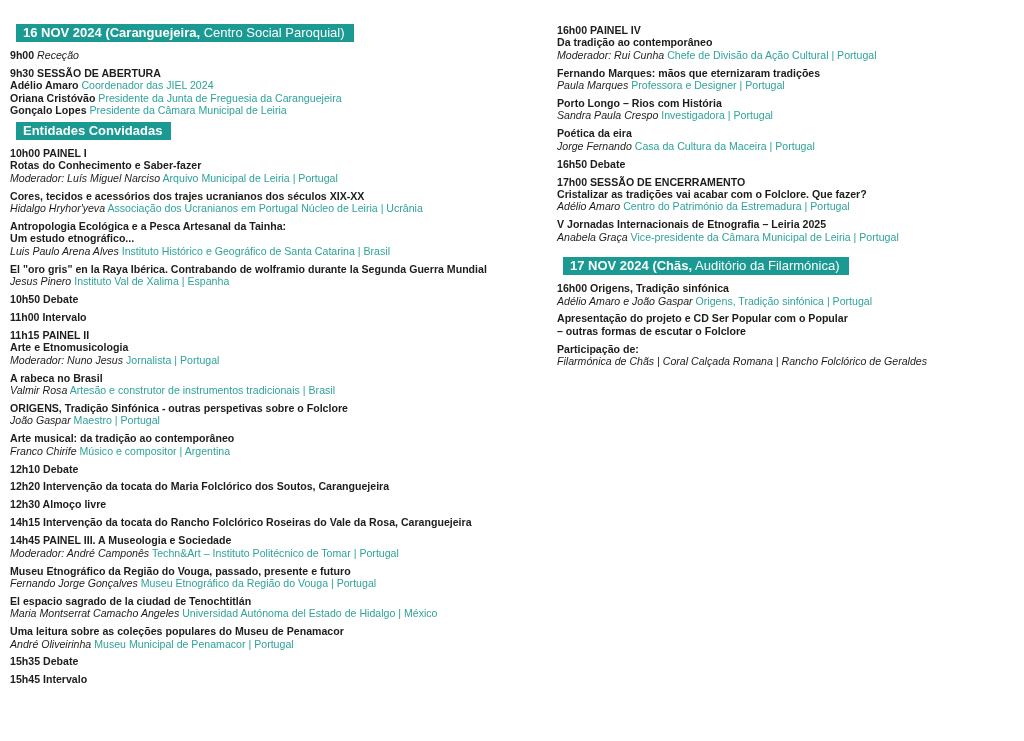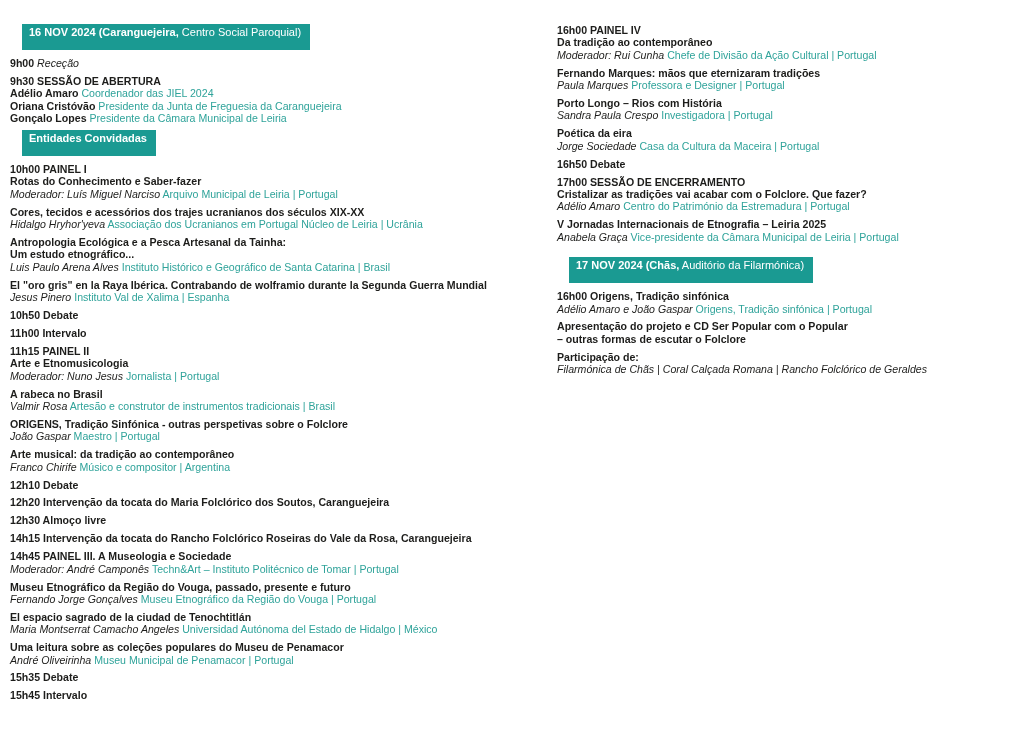--- a/index.html
+++ b/index.html
@@ -11,21 +11,21 @@
   html,body{margin:0;padding:0;background:#fff;}
   .page{
     position:relative;width:1024px;height:741px;background:#fff;
     font-family:"Liberation Sans",sans-serif;color:var(--ink);overflow:hidden;
   }
   .col{position:absolute;top:24px;}
   .col-left{left:10px;width:508px;}
   .col-right{left:557px;width:458px;}
   .badge{
     display:block;width:fit-content;background:var(--accent);color:var(--badge-text);
-    font-size:11px;line-height:11px;padding:3px 9px 12px 7px;margin:0 12px 7px;
+    font-size:13px;line-height:11px;padding:3px 9px 4px 7px;margin:0 6px 7px;
   }
   .badge-bold{font-weight:bold;}
   .badge-reg{font-weight:normal;}
   [data-name="section-badge-entidades"]{margin-top:5px;text-align:center;}
   [data-name="date-badge-17-nov"]{margin-top:14px;}
   .block{font-size:10.6px;line-height:12.4px;margin:0 0 5.5px;}
   .line{min-height:12.4px;}
   .seg-b{font-weight:bold;color:var(--ink);}
   .seg-r{font-weight:normal;color:var(--ink);font-style:italic;}
   .seg-t{font-weight:normal;color:var(--teal);}
@@ -131,21 +131,21 @@
       <div class="block" data-name="talk-fernando-marques">
         <div class="line" data-name="text-line"><span class="seg-b" data-name="title-text">Fernando Marques: mãos que eternizaram tradições</span></div>
         <div class="line" data-name="text-line"><span class="seg-r" data-name="speaker-text">Paula Marques</span><span class="seg-t" data-name="affiliation-text"> Professora e Designer | Portugal</span></div>
       </div>
       <div class="block" data-name="talk-porto-longo">
         <div class="line" data-name="text-line"><span class="seg-b" data-name="title-text">Porto Longo – Rios com História</span></div>
         <div class="line" data-name="text-line"><span class="seg-r" data-name="speaker-text">Sandra Paula Crespo</span><span class="seg-t" data-name="affiliation-text"> Investigadora | Portugal</span></div>
       </div>
       <div class="block" data-name="talk-poetica-da-eira">
         <div class="line" data-name="text-line"><span class="seg-b" data-name="title-text">Poética da eira</span></div>
-        <div class="line" data-name="text-line"><span class="seg-r" data-name="speaker-text">Jorge Sociedade</span><span class="seg-t" data-name="affiliation-text"> Casa da Cultura da Maceira | Portugal</span></div>
+        <div class="line" data-name="text-line"><span class="seg-r" data-name="speaker-text">Jorge Fernando</span><span class="seg-t" data-name="affiliation-text"> Casa da Cultura da Maceira | Portugal</span></div>
       </div>
       <div class="block" data-name="time-entry-debate-1650">
         <div class="line" data-name="text-line"><span class="seg-b" data-name="title-text">16h50 Debate</span></div>
       </div>
       <div class="block" data-name="session-encerramento">
         <div class="line" data-name="text-line"><span class="seg-b" data-name="title-text">17h00 SESSÃO DE ENCERRAMENTO</span></div>
         <div class="line" data-name="text-line"><span class="seg-b" data-name="title-text">Cristalizar as tradições vai acabar com o Folclore. Que fazer?</span></div>
         <div class="line" data-name="text-line"><span class="seg-r" data-name="speaker-text">Adélio Amaro</span><span class="seg-t" data-name="affiliation-text"> Centro do Património da Estremadura | Portugal</span></div>
       </div>
       <div class="block" data-name="announcement-jornadas-2025">

